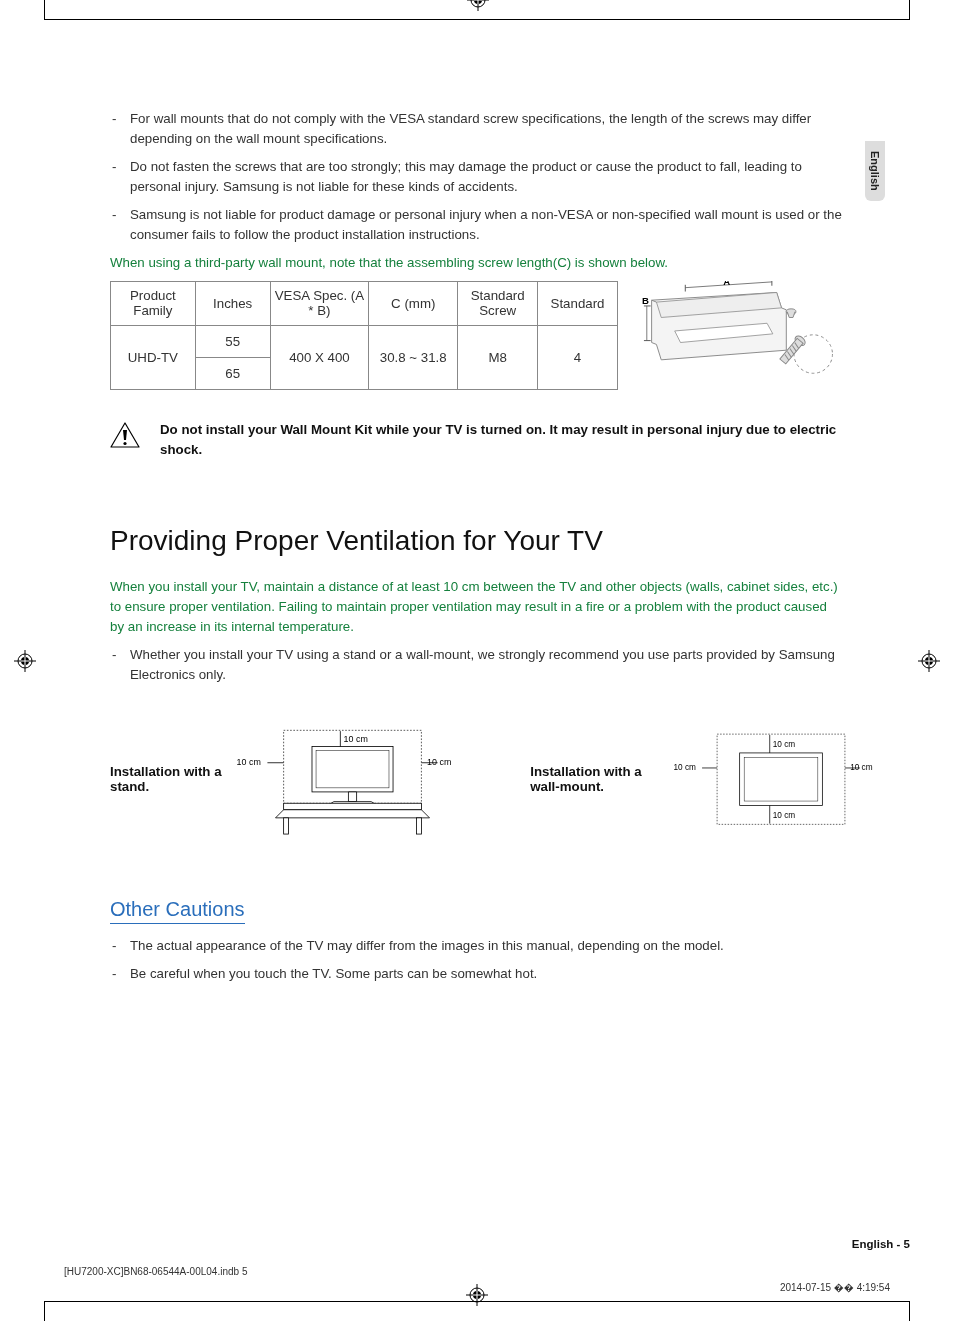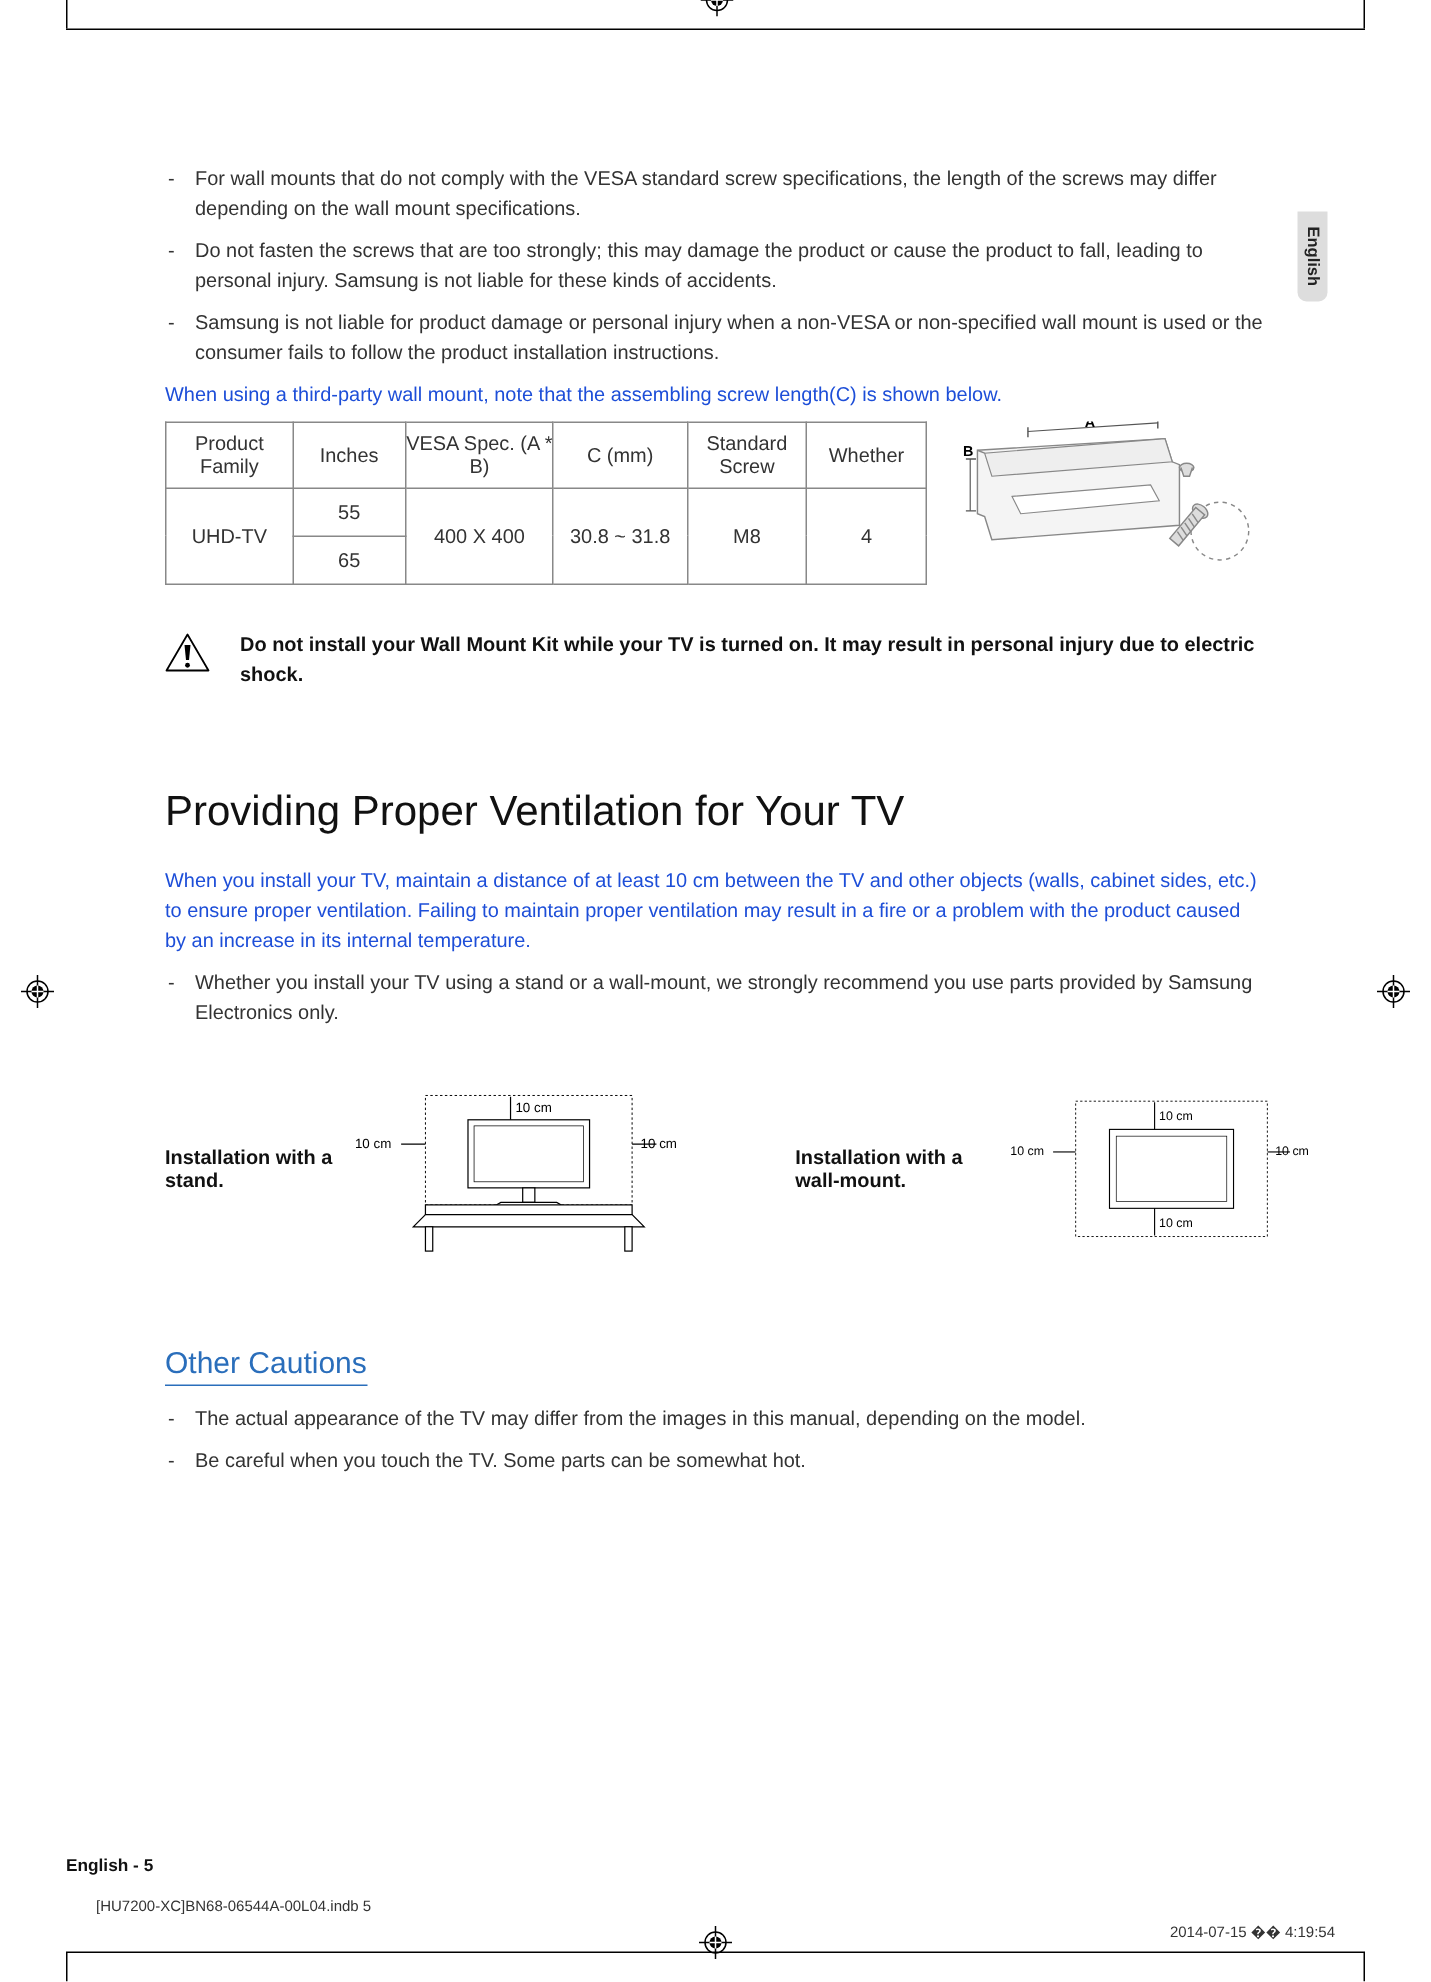--- a/index.html
+++ b/index.html
@@ -35,21 +35,21 @@
     border-radius: 0 0 6px 6px;
     padding: 10px 4px;
     writing-mode: vertical-rl;
     font-size: 11px;
     font-weight: bold;
     color: #222;
   }
   .bullets { list-style: none; padding-left: 20px; }
   .bullets li { position: relative; font-size: 13.3px; line-height: 1.5; margin-bottom: 8px; color:#333; }
   .bullets li::before { content: "-"; position: absolute; left: -18px; }
-  .para { font-size: 13.3px; line-height: 1.5; margin-bottom: 8px; color:#1d4ed8; }
+  .para { font-size: 13.3px; line-height: 1.5; margin-bottom: 8px; color:#15803d; }
   .spec-block { display:flex; gap: 24px; align-items:flex-start; margin-top:8px; }
   table.spec {
     border-collapse: collapse;
     width: 528px;
     font-size: 13.3px;
     color:#333;
   }
   table.spec th, table.spec td {
     border: 1px solid #888;
     text-align: center;
@@ -61,21 +61,21 @@
   .bracket-diagram { width: 210px; height: 98px; }
   .warning-block { display:flex; gap: 20px; align-items:flex-start; margin-top: 30px; }
   .warn-icon { width: 30px; height: 27px; flex-shrink:0; margin-top:2px;}
   .warn-text { font-size: 13.3px; font-weight: bold; line-height: 1.55; color:#111; }
   h1 { font-size: 28px; font-weight: normal; margin-top: 64px; margin-bottom: 20px; color:#111; }
   h2 { font-size: 20px; font-weight: normal; color: #2a6ebb; border-bottom: 1px solid #2a6ebb; display:inline-block; padding-bottom:2px; margin-top: 40px; margin-bottom: 12px; }
   .install-row { display:flex; gap: 60px; margin-top: 24px; justify-content:space-around; }
   .install-col { display:flex; flex-direction:row; align-items:center; }
   .install-title { font-size: 13.3px; font-weight: bold; margin-bottom: 8px; color:#111;}
   .install-diagram { width: 290px; height: 150px; }
-  .page-foot-center { position:absolute; bottom: 52px; left:0; right:0; text-align:left; font-size:11.5px; font-weight:bold; color:#111; }
+  .page-foot-center { position:absolute; bottom: 52px; left:0; right:0; text-align:right; font-size:11.5px; font-weight:bold; color:#111; }
   .page-foot-left { position:absolute; bottom: 25px; left: 20px; font-size:10px; color:#333; }
   .page-foot-right { position:absolute; bottom: 8px; right: 20px; font-size:10px; color:#333; }
   .reg-bot-center { position:absolute; bottom: -4px; left: calc(50% - 11px); width:22px; height:22px; }
 </style>
 </head>
 <body>
 
 <div class="crop-top-h"></div>
 <div class="crop-top-vl"></div>
 <div class="crop-top-vr"></div>
@@ -128,21 +128,21 @@
 
   <div class="spec-block">
     <table class="spec">
       <tbody>
           <tr>
         <th style="width:88px">Product Family</th>
         <th style="width:78px">Inches</th>
         <th style="width:104px">VESA Spec. (A * B)</th>
         <th style="width:94px">C (mm)</th>
         <th style="width:82px">Standard Screw</th>
-        <th style="width:82px">Whether</th>
+        <th style="width:82px">Standard</th>
       </tr>
       <tr>
         <td rowspan="2">UHD-TV</td>
         <td>55</td>
         <td rowspan="2">400 X 400</td>
         <td rowspan="2">30.8 ~ 31.8</td>
         <td rowspan="2">M8</td>
         <td rowspan="2">4</td>
       </tr>
       <tr>

